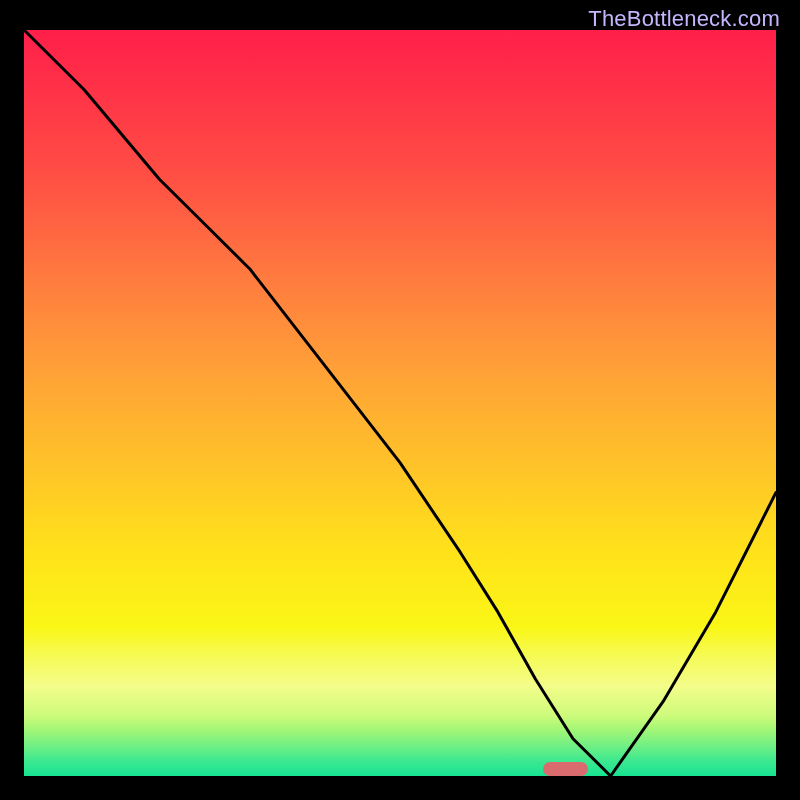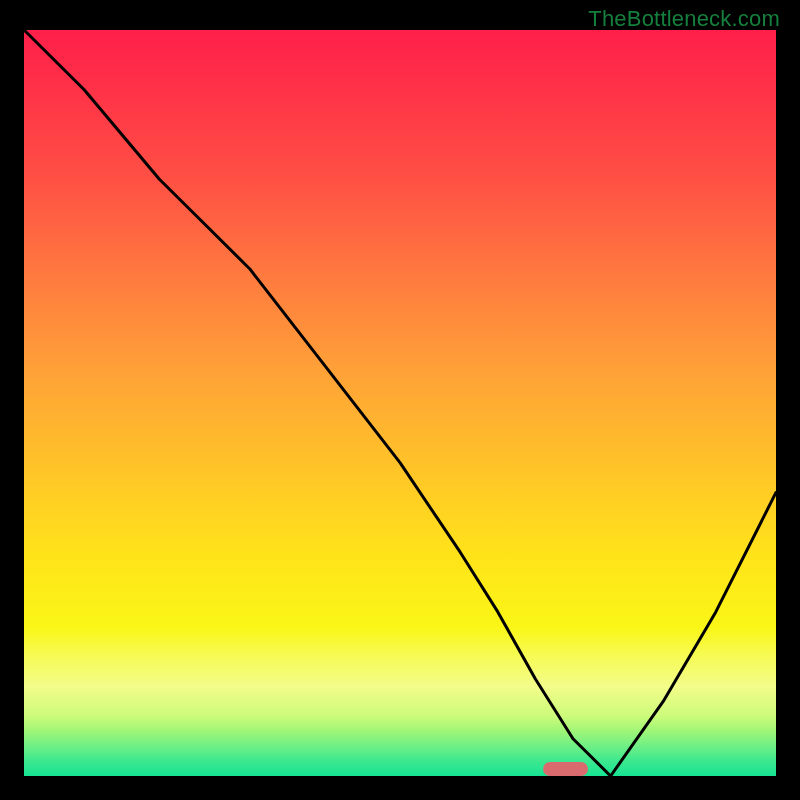--- a/index.html
+++ b/index.html
@@ -16,21 +16,21 @@
     width: 800px;
     height: 800px;
     background: #000;
   }
   .watermark {
     position: absolute;
     top: 6px;
     right: 20px;
     font-size: 22px;
     font-weight: 500;
-    color: #15803d;
+    color: #c4b5fd;
     letter-spacing: 0.2px;
     z-index: 3;
   }
   .plot-area {
     position: absolute;
     left: 24px;
     top: 30px;
     width: 752px;
     height: 746px;
     background: #000;

